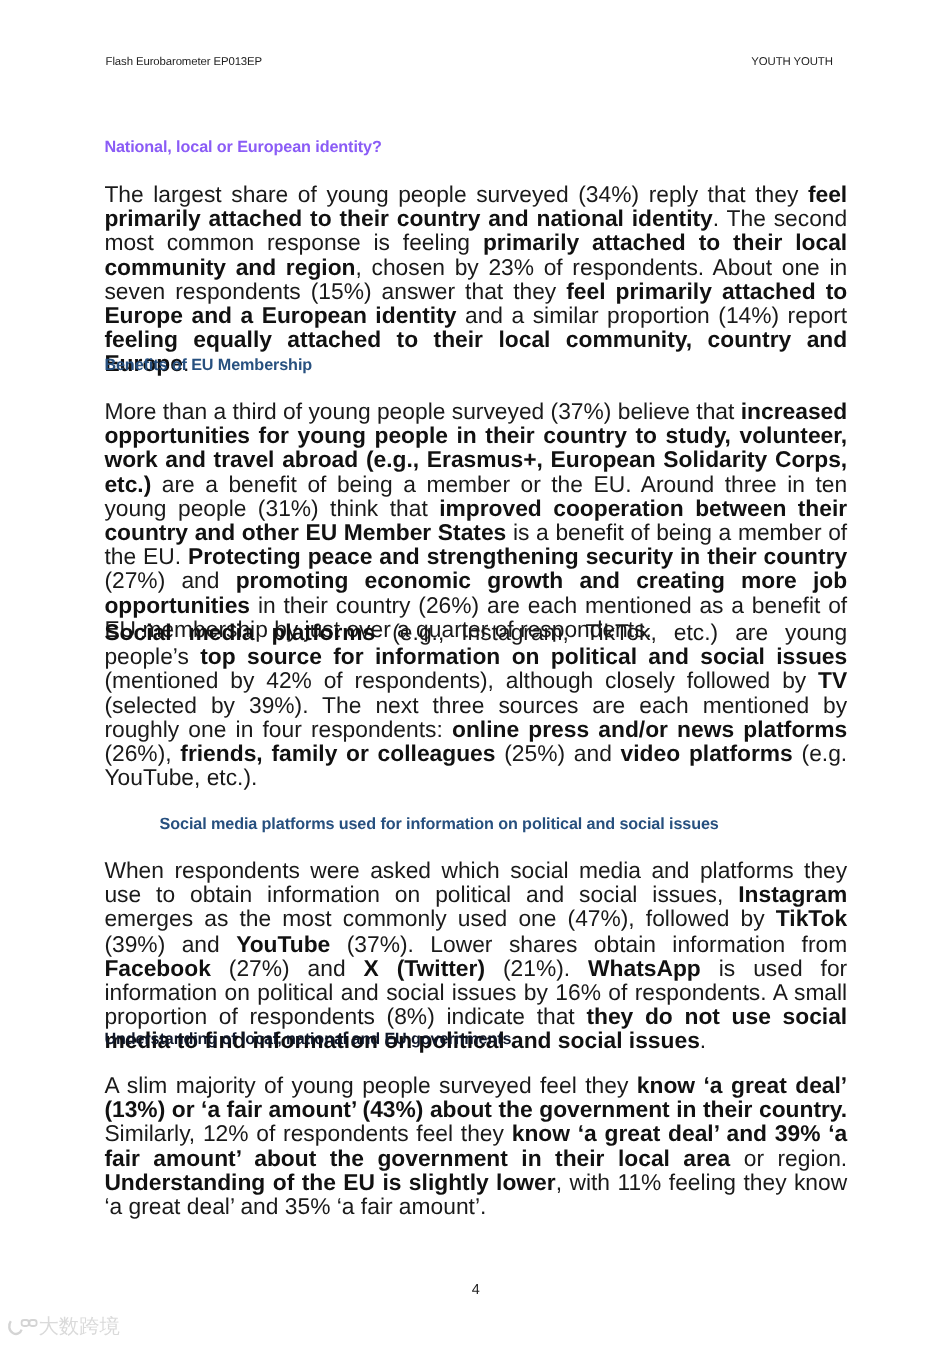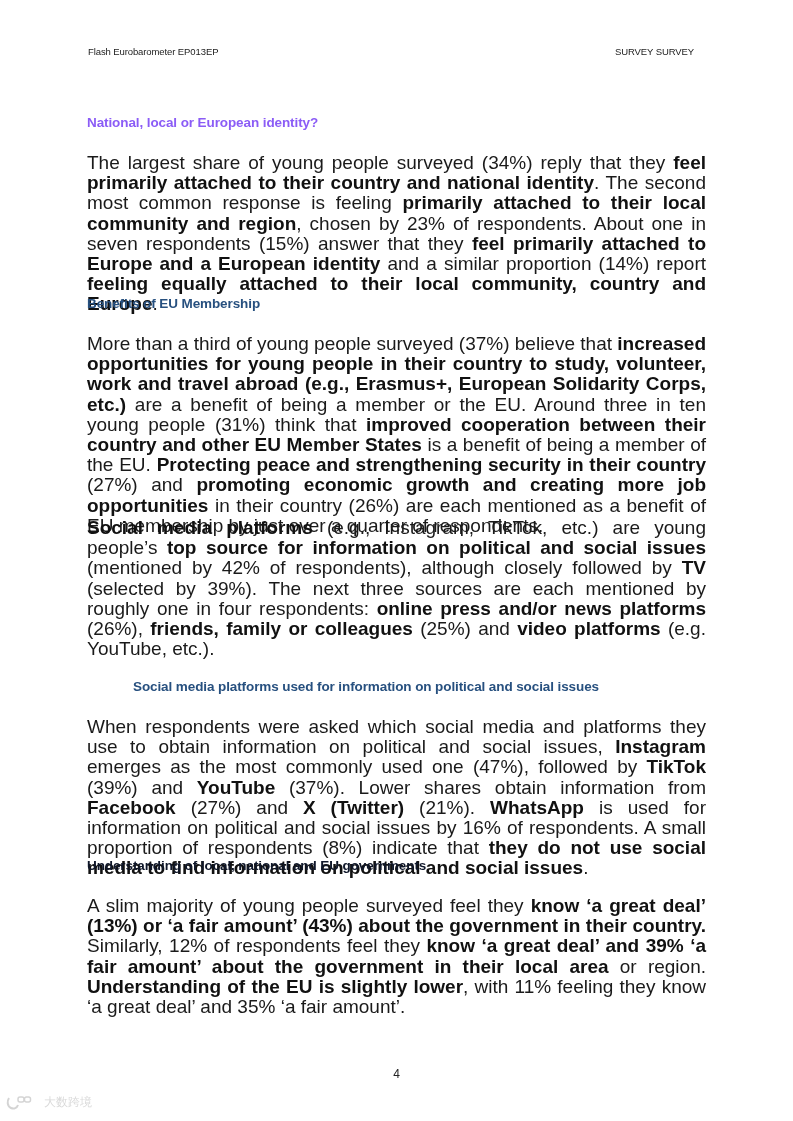--- a/index.html
+++ b/index.html
@@ -68,39 +68,39 @@
       text-align: center;
       font-size: 12px;
       color: #222;
     }
     .watermark {
       position: absolute;
       left: 6px;
       top: 1094px;
       display: flex;
       align-items: center;
-      gap: 12px;
+      gap: 0;
       color: #d6d6d6;
-      font-size: 12px;
+      font-size: 17px;
       font-family: "DejaVu Sans", sans-serif;
       opacity: 0.9;
     }
     .watermark-logo {
       width: 26px;
       height: 16px;
       position: relative;
     }
     .watermark-logo svg { display: block; }
   </style>
 </head>
 <body>
 
 <div class="running-header">
   <span>Flash Eurobarometer EP013EP</span>
-  <span>SURVEY SURVEY</span>
+  <span>YOUTH YOUTH</span>
 </div>
 
 <div class="content">
   <section class="section s1">
     <h2 class="section-heading" style="color: #8b5cf6;">National, local or European identity?</h2>
     <p class="section-body"><span>The largest share of young people surveyed (34%) reply that they </span><b>feel primarily attached to their country and national identity</b><span>. The second most common response is feeling </span><b>primarily attached to their local community and region</b><span>, chosen by 23% of respondents. About one in seven respondents (15%) answer that they </span><b>feel primarily attached to Europe and a European identity</b><span> and a similar proportion (14%) report </span><b>feeling equally attached to their local community, country and Europe</b><span>.</span></p>
   </section>
 
   <section class="section s2">
     <h2 class="section-heading" style="color: rgb(39, 80, 127);">Benefits of EU Membership</h2>

